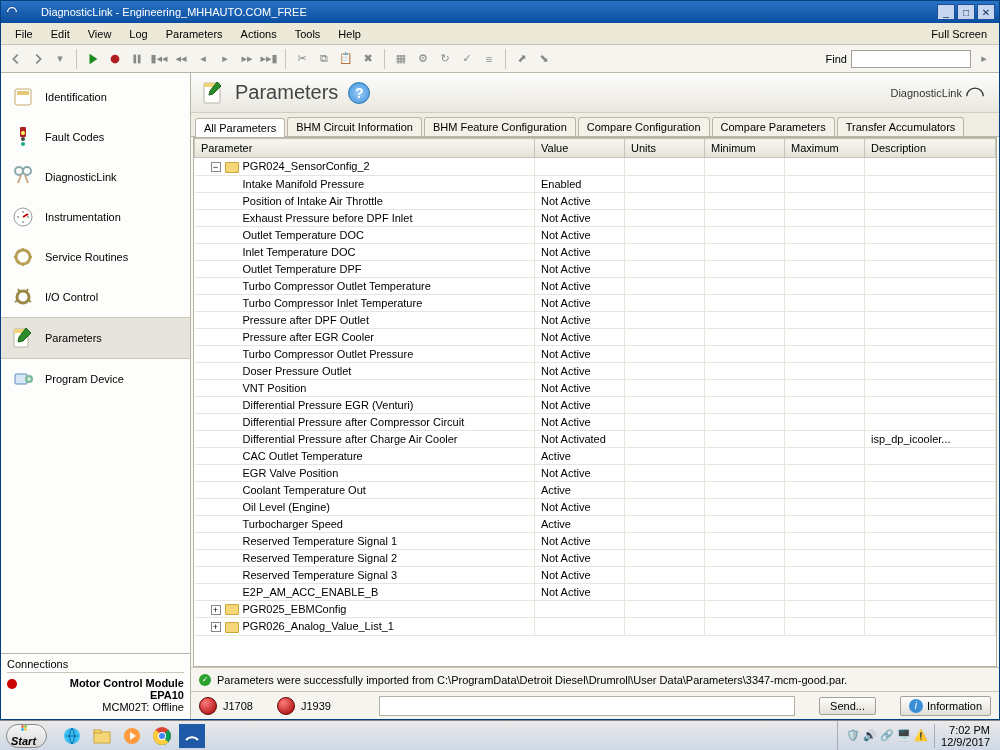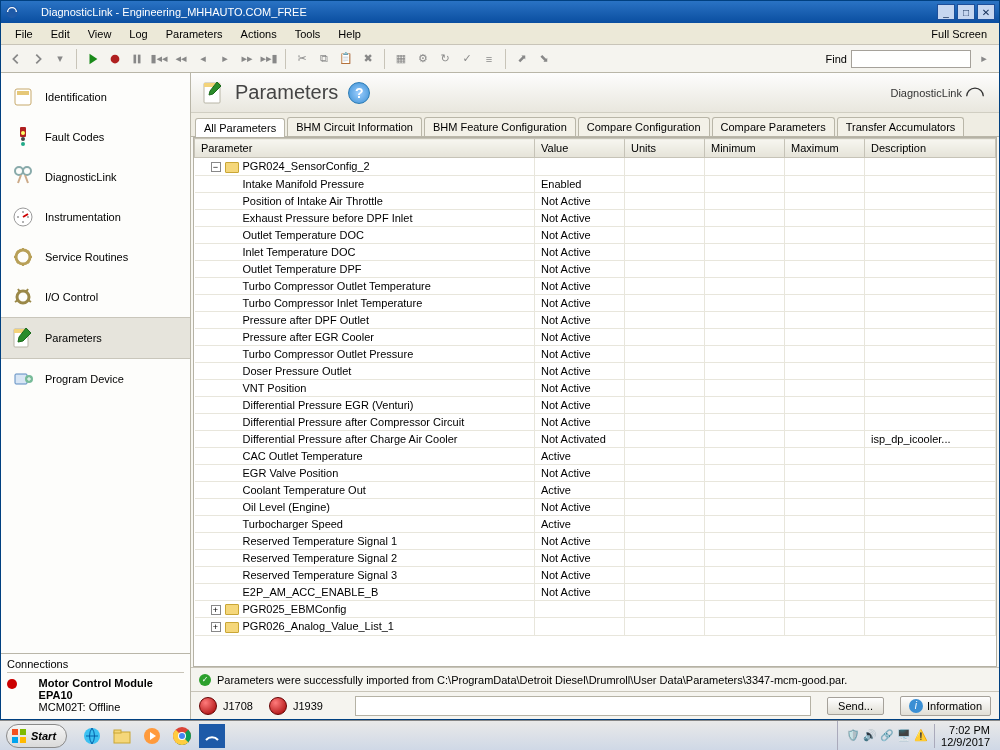--- a/index.html
+++ b/index.html
@@ -23,50 +23,50 @@
 .tbsep { width: 1px; height: 20px; background: #c8c4b8; margin: 0 3px; }
 .find-wrap { margin-left: auto; display: flex; align-items: center; gap: 4px; }
 .find-wrap input { width: 120px; height: 18px; border: 1px solid #a5a19a; padding: 0 3px; background: #fff; }
 .body { flex: 1; display: flex; min-height: 0; }
 .sidebar { width: 190px; background: #fdfdfb; border-right: 1px solid #b9b6a8; display: flex; flex-direction: column; }
 .navlist { flex: 1; padding: 4px 0; overflow: auto; }
 .navitem { display: flex; align-items: center; gap: 10px; padding: 8px 10px; cursor: pointer; }
 .navitem.selected { background: #e6e4dc; border-top: 1px solid #c9c6bb; border-bottom: 1px solid #c9c6bb; }
 .navicon { width: 24px; height: 24px; display: inline-flex; align-items: center; justify-content: center; }
 .connections { border-top: 1px solid #b9b6a8; padding: 4px 6px 6px 6px; }
-.connection-row { display: flex; gap: 22px; align-items: flex-start; margin-top: 4px; }
+.connection-row { display: flex; gap: 22px; align-items: flex-start; margin-top: 4px; text-align: right; }
 .reddot { width: 10px; height: 10px; background: #c00; border-radius: 50%; margin-top: 2px; }
 .main { flex: 1; display: flex; flex-direction: column; min-width: 0; background: #f8f7f2; }
 .page-header { height: 40px; display: flex; align-items: center; padding: 4px 10px; background: linear-gradient(#fdfdfd,#e9e7de); justify-content: space-between; border-bottom: 1px solid #d0cec2; }
 .page-header .left { display: flex; align-items: center; gap: 10px; }
 .page-title { font-size: 20px; color: #444; }
 .helpcircle { width: 22px; height: 22px; border-radius: 50%; background: radial-gradient(#9ecfff,#3a8fd4); color: #fff; display: flex; align-items: center; justify-content: center; font-weight: bold; font-size: 14px; border: 1px solid #2b7bb5; }
 .brand { font-size: 18px; color: #333; padding-right: 4px; display: flex; align-items: center; gap: 3px; }
 .brand svg { width: 20px; height: 14px; }
 .tabbar { display: flex; padding: 4px 4px 0 4px; background: #efede3; border-bottom: 1px solid #b9b6a8; gap: 0; flex-wrap: wrap; }
 .tab { padding: 3px 8px; border: 1px solid #b9b6a8; border-bottom: none; background: #f3f1e8; margin-right: 2px; border-radius: 3px 3px 0 0; cursor: pointer; }
 .tab.active { background: #fff; position: relative; top: 1px; }
 .table-wrap { flex: 1; overflow: auto; background: #fff; margin: 0 2px; border: 1px solid #b5b2a5; }
 .table { width: 100%; border-collapse: collapse; table-layout: fixed; }
 .table th { background: linear-gradient(#f7f6f0,#e5e3d8); border: 1px solid #c6c3b7; padding: 3px 6px; text-align: left; font-weight: normal; position: sticky; top: 0; }
 .table td { border-bottom: 1px solid #e8e6dc; border-right: 1px solid #e8e6dc; padding: 2px 6px; white-space: nowrap; overflow: hidden; text-overflow: ellipsis; }
 .exp { display: inline-block; width: 10px; height: 10px; border: 1px solid #888; text-align: center; line-height: 8px; font-size: 9px; margin-right: 4px; background: #fff; }
 .folder { display: inline-block; width: 14px; height: 11px; background: #f5d77a; border: 1px solid #c9a635; border-radius: 1px; margin-right: 4px; vertical-align: middle; }
 .statusbar { height: 24px; background: #f5f4ef; border-top: 1px solid #c8c4b8; display: flex; align-items: center; padding: 0 8px; gap: 6px; }
 .status-ok { width: 12px; height: 12px; background: #2ca02c; border-radius: 50%; display: inline-block; color:#fff; font-size:8px; text-align:center; line-height:12px; }
-.bottombar { height: 28px; background: #f5f4ef; border-top: 1px solid #c8c4b8; display: flex; align-items: center; padding: 0 8px; gap: 16px; }
+.bottombar { height: 28px; background: #f5f4ef; border-top: 1px solid #c8c4b8; display: flex; align-items: center; padding: 0 8px; gap: 24px; }
 .led { width: 18px; height: 18px; border-radius: 50%; background: radial-gradient(circle at 35% 30%, #ff7b7b, #a00000); border: 1px solid #600; }
 .ledgrp { display: flex; align-items: center; gap: 6px; }
 .spacer { flex: 1; }
 .sendbox { width: 560px; height: 20px; border: 1px solid #b5b2a5; background: #fff; }
 .btn { padding: 2px 10px; border: 1px solid #a5a19a; background: linear-gradient(#fefefe,#e1dfd6); border-radius: 2px; cursor: pointer; }
 .infobtn { display: flex; align-items: center; gap: 4px; padding: 2px 8px; border: 1px solid #a5a19a; background: linear-gradient(#fefefe,#e1dfd6); border-radius: 2px; }
 .infoicon { width: 14px; height: 14px; border-radius: 50%; background: #3a8fd4; color: #fff; text-align: center; line-height: 14px; font-size: 10px; font-style: italic; }
 .taskbar { position: absolute; bottom: 0; left: 0; width: 1000px; height: 30px; background: linear-gradient(#e9e9e9,#cfd8e6); border-top: 1px solid #888; display: flex; align-items: center; }
-.startbtn { height: 24px; padding: 0 10px 0 4px; margin: 0 6px; background: linear-gradient(#f6f6f6,#dadada); border: 1px solid #8a8a8a; border-radius: 12px; display: flex; align-items: center; gap: 4px; font-weight: bold; font-style: italic; }
+.startbtn { height: 24px; padding: 0 10px 0 4px; margin: 0 6px; background: linear-gradient(#f6f6f6,#dadada); border: 1px solid #8a8a8a; border-radius: 12px; display: flex; align-items: center; gap: 4px; font-weight: bold; font-style: italic; flex-direction: column; }
 .winflag { width: 16px; height: 16px; }
 .taskicons { display: flex; gap: 4px; padding: 0 6px; }
 .tskic { width: 26px; height: 24px; display: flex; align-items: center; justify-content: center; }
 .tray { margin-left: auto; display: flex; align-items: center; gap: 6px; padding: 0 8px; height: 100%; border-left: 1px solid #aab; }
 .trayicons { display: flex; gap: 3px; }
 .trayicons span { width: 14px; height: 14px; }
 .clock { text-align: right; line-height: 12px; padding-left: 6px; border-left: 1px solid #aab; padding-right: 2px; }
 </style>
 </head>
 <body>

